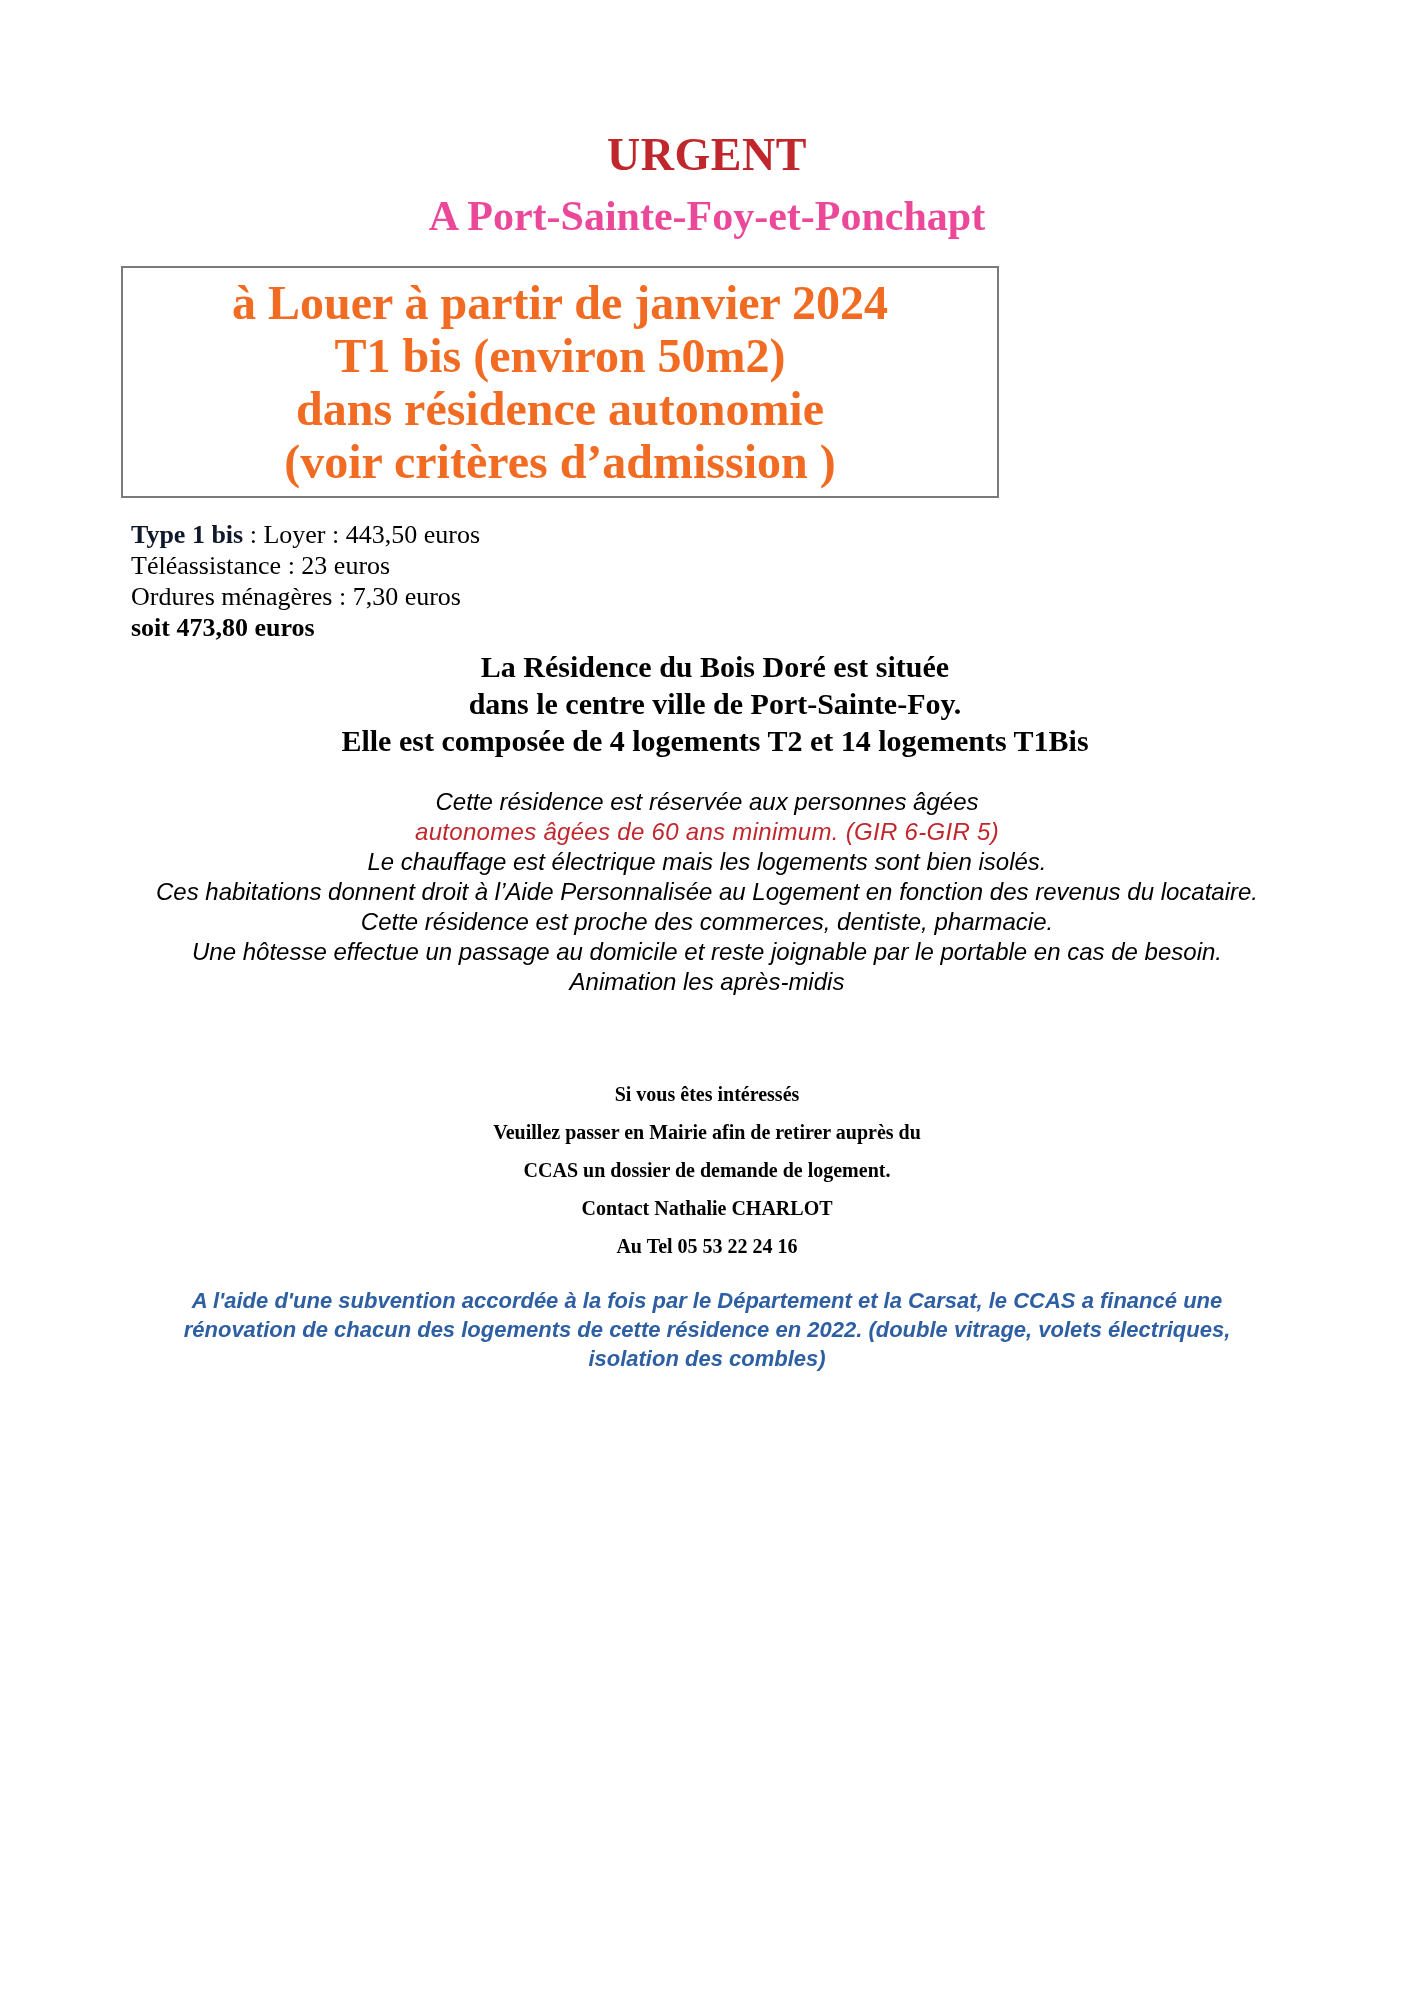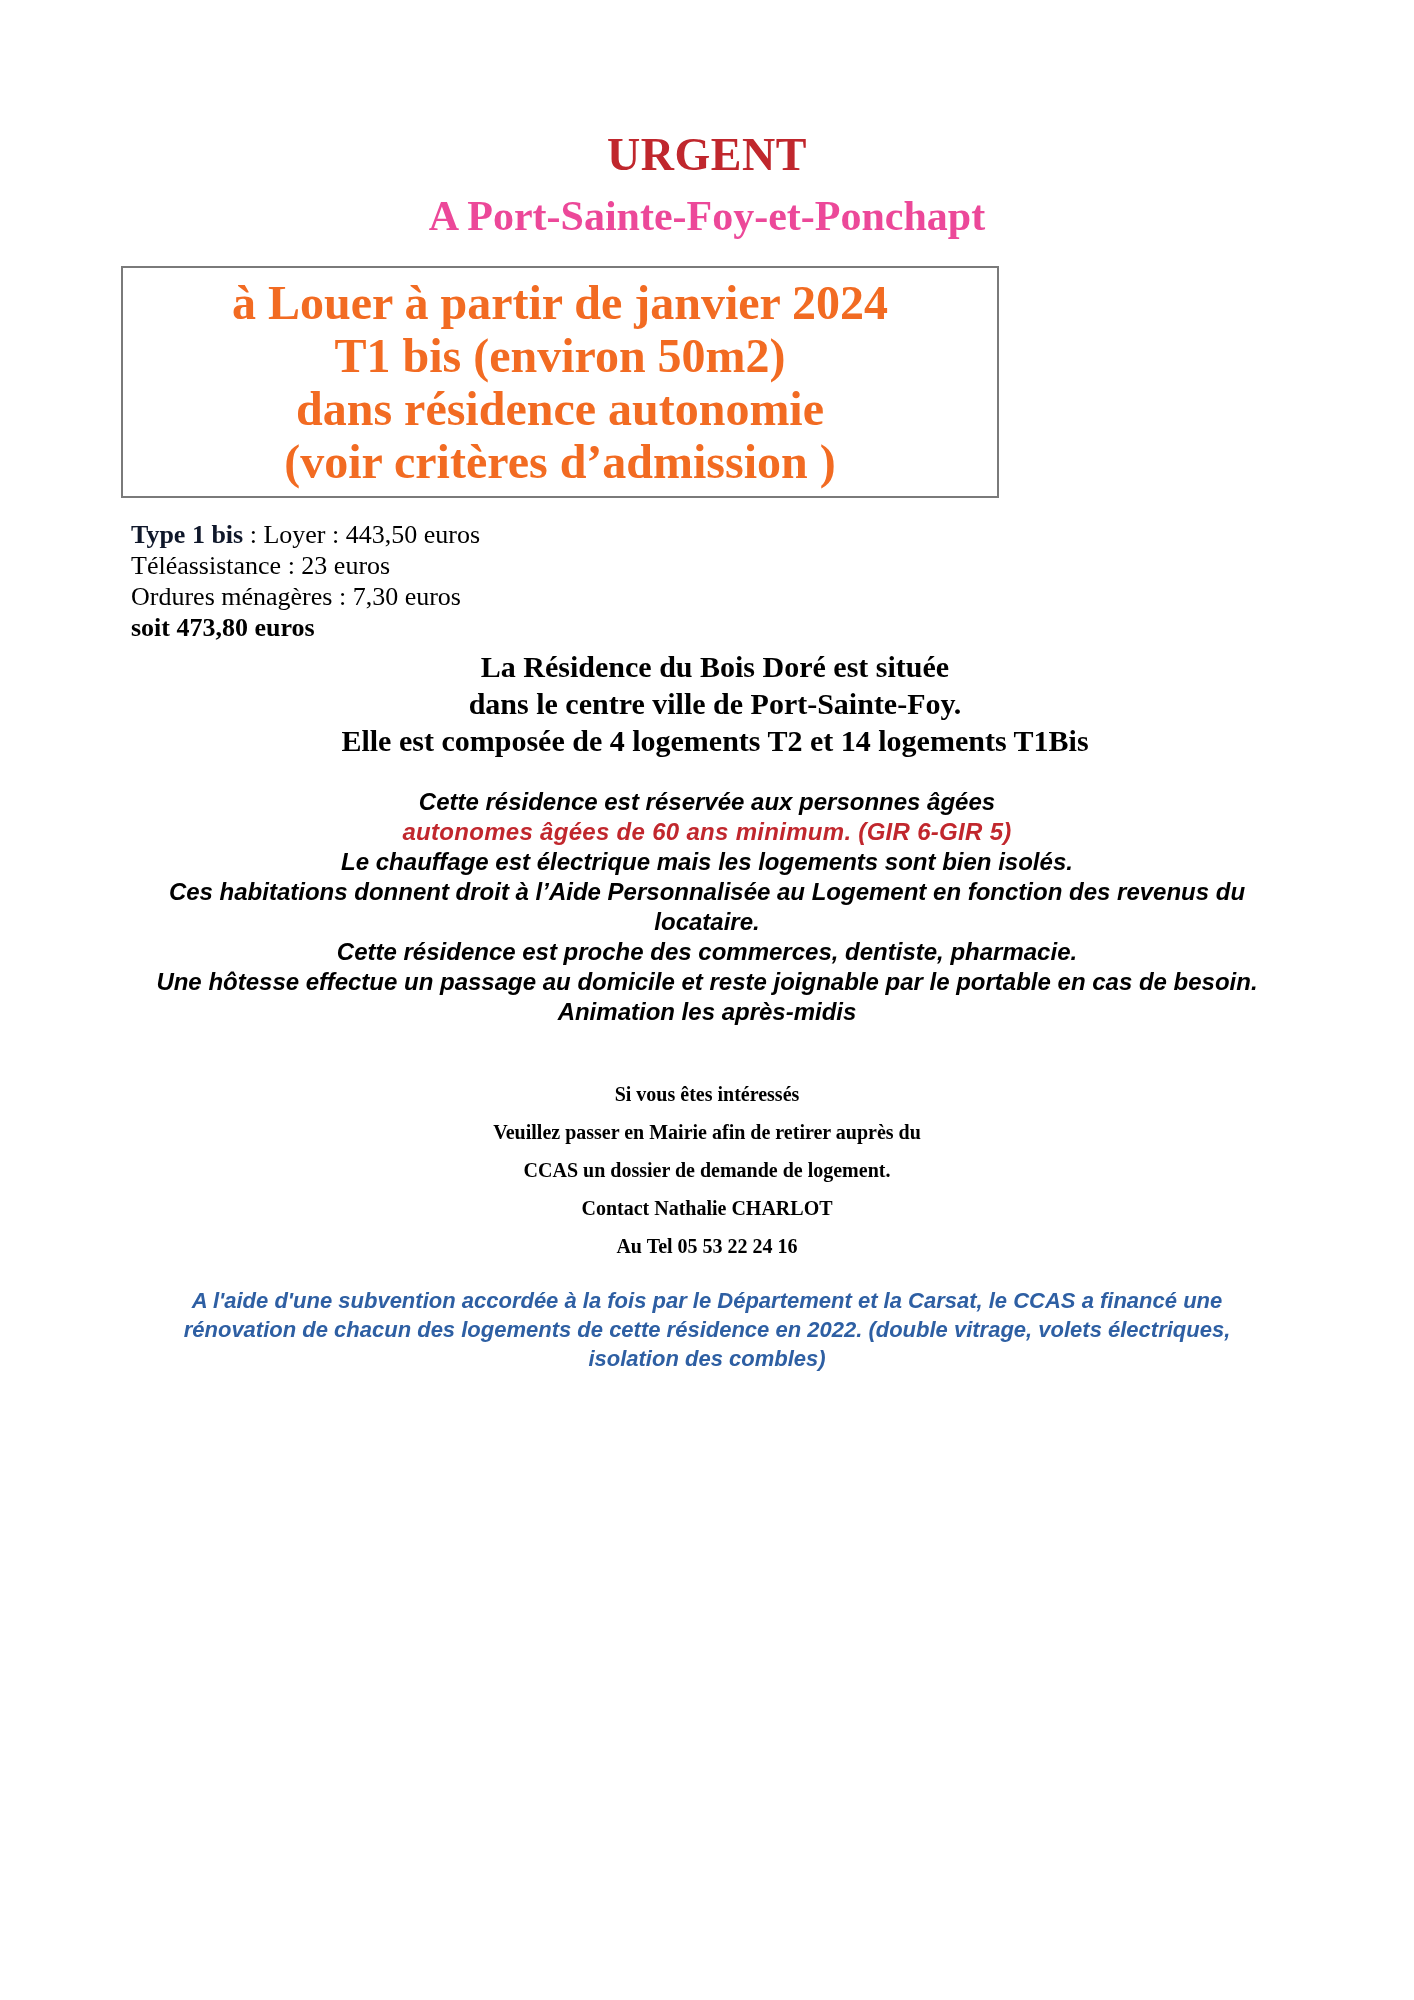--- a/index.html
+++ b/index.html
@@ -112,21 +112,21 @@
 
   
   .descblock {
     position: absolute;
     left: 130px;
     top: 787px;
     width: 1154px;
     text-align: center;
     font-family: "Liberation Sans", sans-serif;
     font-style: italic;
-    font-weight: bold;
+    font-weight: normal;
     font-size: 24px;
     line-height: 30px;
     color: #000000;
   }
   .descblock .gir {
     color: #C1272D;
     letter-spacing: 0.3px;
   }
 
   

